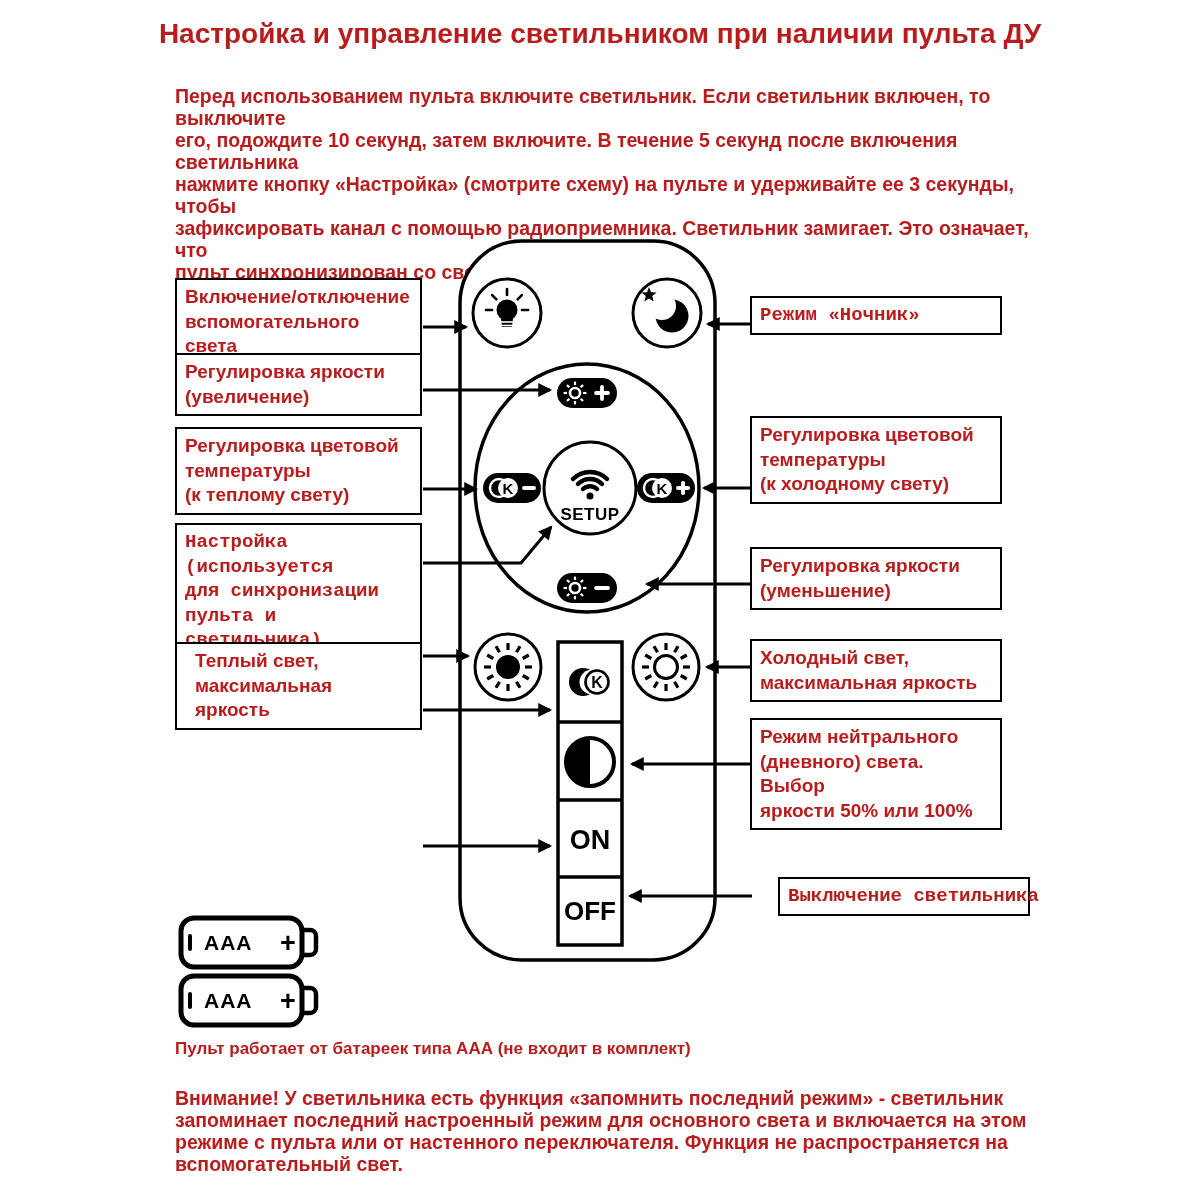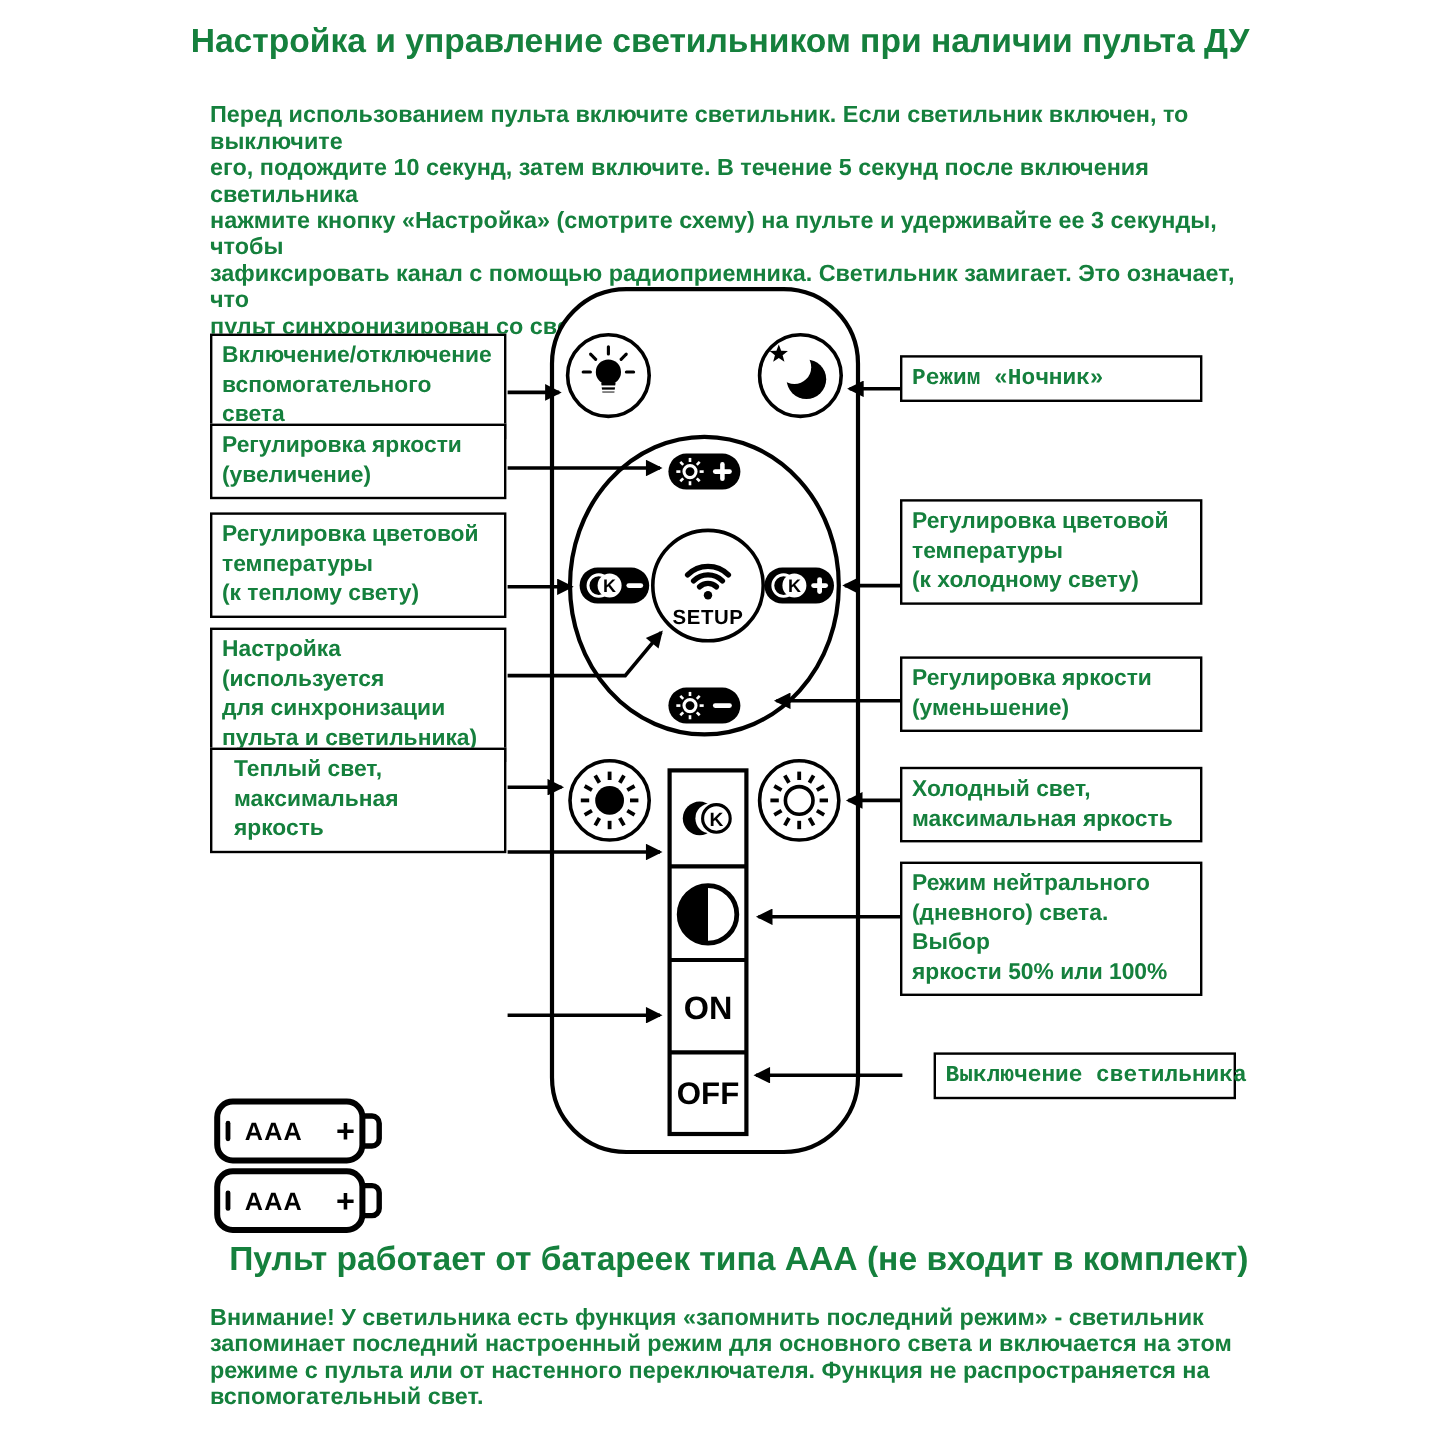--- a/index.html
+++ b/index.html
@@ -1,30 +1,30 @@
 <!DOCTYPE html>
 <html><head>
 <meta charset="utf-8">
 <style>
   html,body { margin:0; padding:0; background:#fff; }
   .page {
     position:relative; width:1200px; height:1200px; background:#fff;
-    font-family:"Liberation Sans", sans-serif; font-weight:bold; color:#15803d;
+    font-family:"Liberation Sans", sans-serif; font-weight:bold; color:#b91c1c;
     overflow:hidden;
   }
   .title {
     position:absolute; left:0; top:18px; width:1200px; text-align:center;
     font-size:28px; line-height:32px; margin:0;
   }
   .para {
     position:absolute; margin:0; white-space:pre-line;
     font-size:19.5px; line-height:22px;
   }
   .intro { left:175px; top:85px; width:880px; }
-  .note  { left:191px; top:1038px; width:880px; font-size:28px; }
+  .note  { left:175px; top:1038px; width:880px; font-size:17px; }
   .warn  { left:175px; top:1087px; width:900px; }
   .callout {
     position:absolute; box-sizing:border-box; background:#fff;
     border:2.5px solid #000; padding:5px 8px;
     font-size:19px; line-height:24.5px; white-space:pre-line;
   }
   .nw { white-space:nowrap;font-family:Liberation Mono, monospace; }
   .diagram { position:absolute; left:0; top:0; width:1200px; height:1200px; }
   svg text { font-family:"Liberation Sans", sans-serif; font-weight:bold; fill:#000; }
   .oline { fill:#fff; stroke:#000; }
@@ -257,24 +257,24 @@
     </g>
   </svg>
 
   <div class="callout" style="left:175px; top:278px; width:247px;">Включение/отключение
 вспомогательного света</div>
   <div class="callout" style="left:175px; top:353px; width:247px;">Регулировка яркости
 (увеличение)</div>
   <div class="callout" style="left:175px; top:427px; width:247px;">Регулировка цветовой
 температуры
 (к теплому свету)</div>
-  <div class="callout" style="left:175px; top:523px; width:247px;">Настройка (используется
+  <div class="callout" style="left:175px; top:523px; width:247px;font-family:Liberation Mono, monospace;">Настройка (используется
 для синхронизации
 пульта и светильника)</div>
-  <div class="callout" style="left:175px; top:623px; width:247px;padding-left:18px;">Теплый свет,
+  <div class="callout" style="left:175px; top:642px; width:247px;padding-left:18px;">Теплый свет,
 максимальная яркость</div>
 
   <div class="callout nw" style="left:750px; top:296px; width:252px;">Режим «Ночник»</div>
   <div class="callout" style="left:750px; top:416px; width:252px;">Регулировка цветовой
 температуры
 (к холодному свету)</div>
   <div class="callout" style="left:750px; top:547px; width:252px;">Регулировка яркости
 (уменьшение)</div>
   <div class="callout" style="left:750px; top:639px; width:252px;">Холодный свет,
 максимальная яркость</div>

